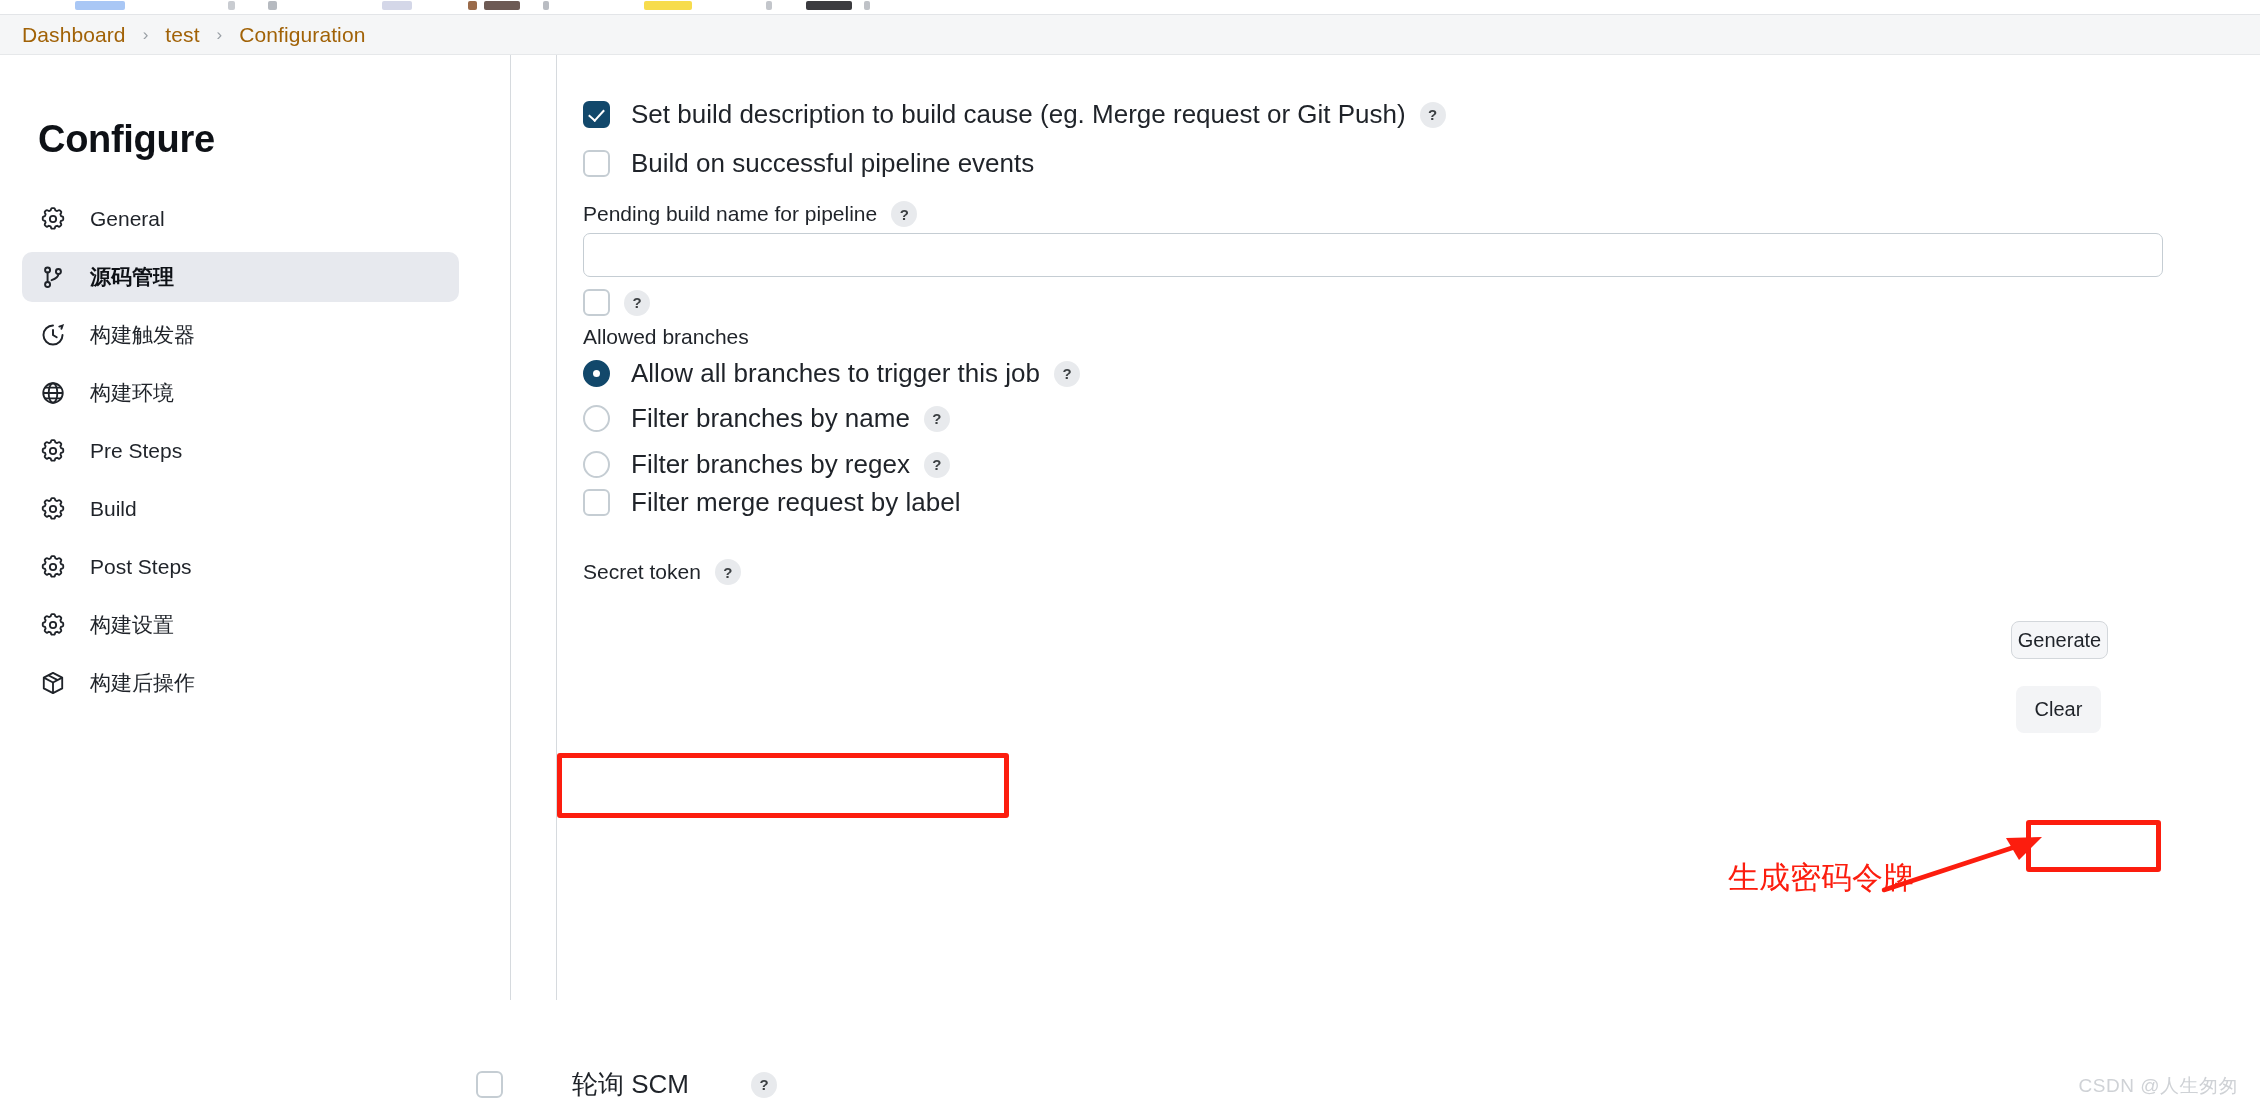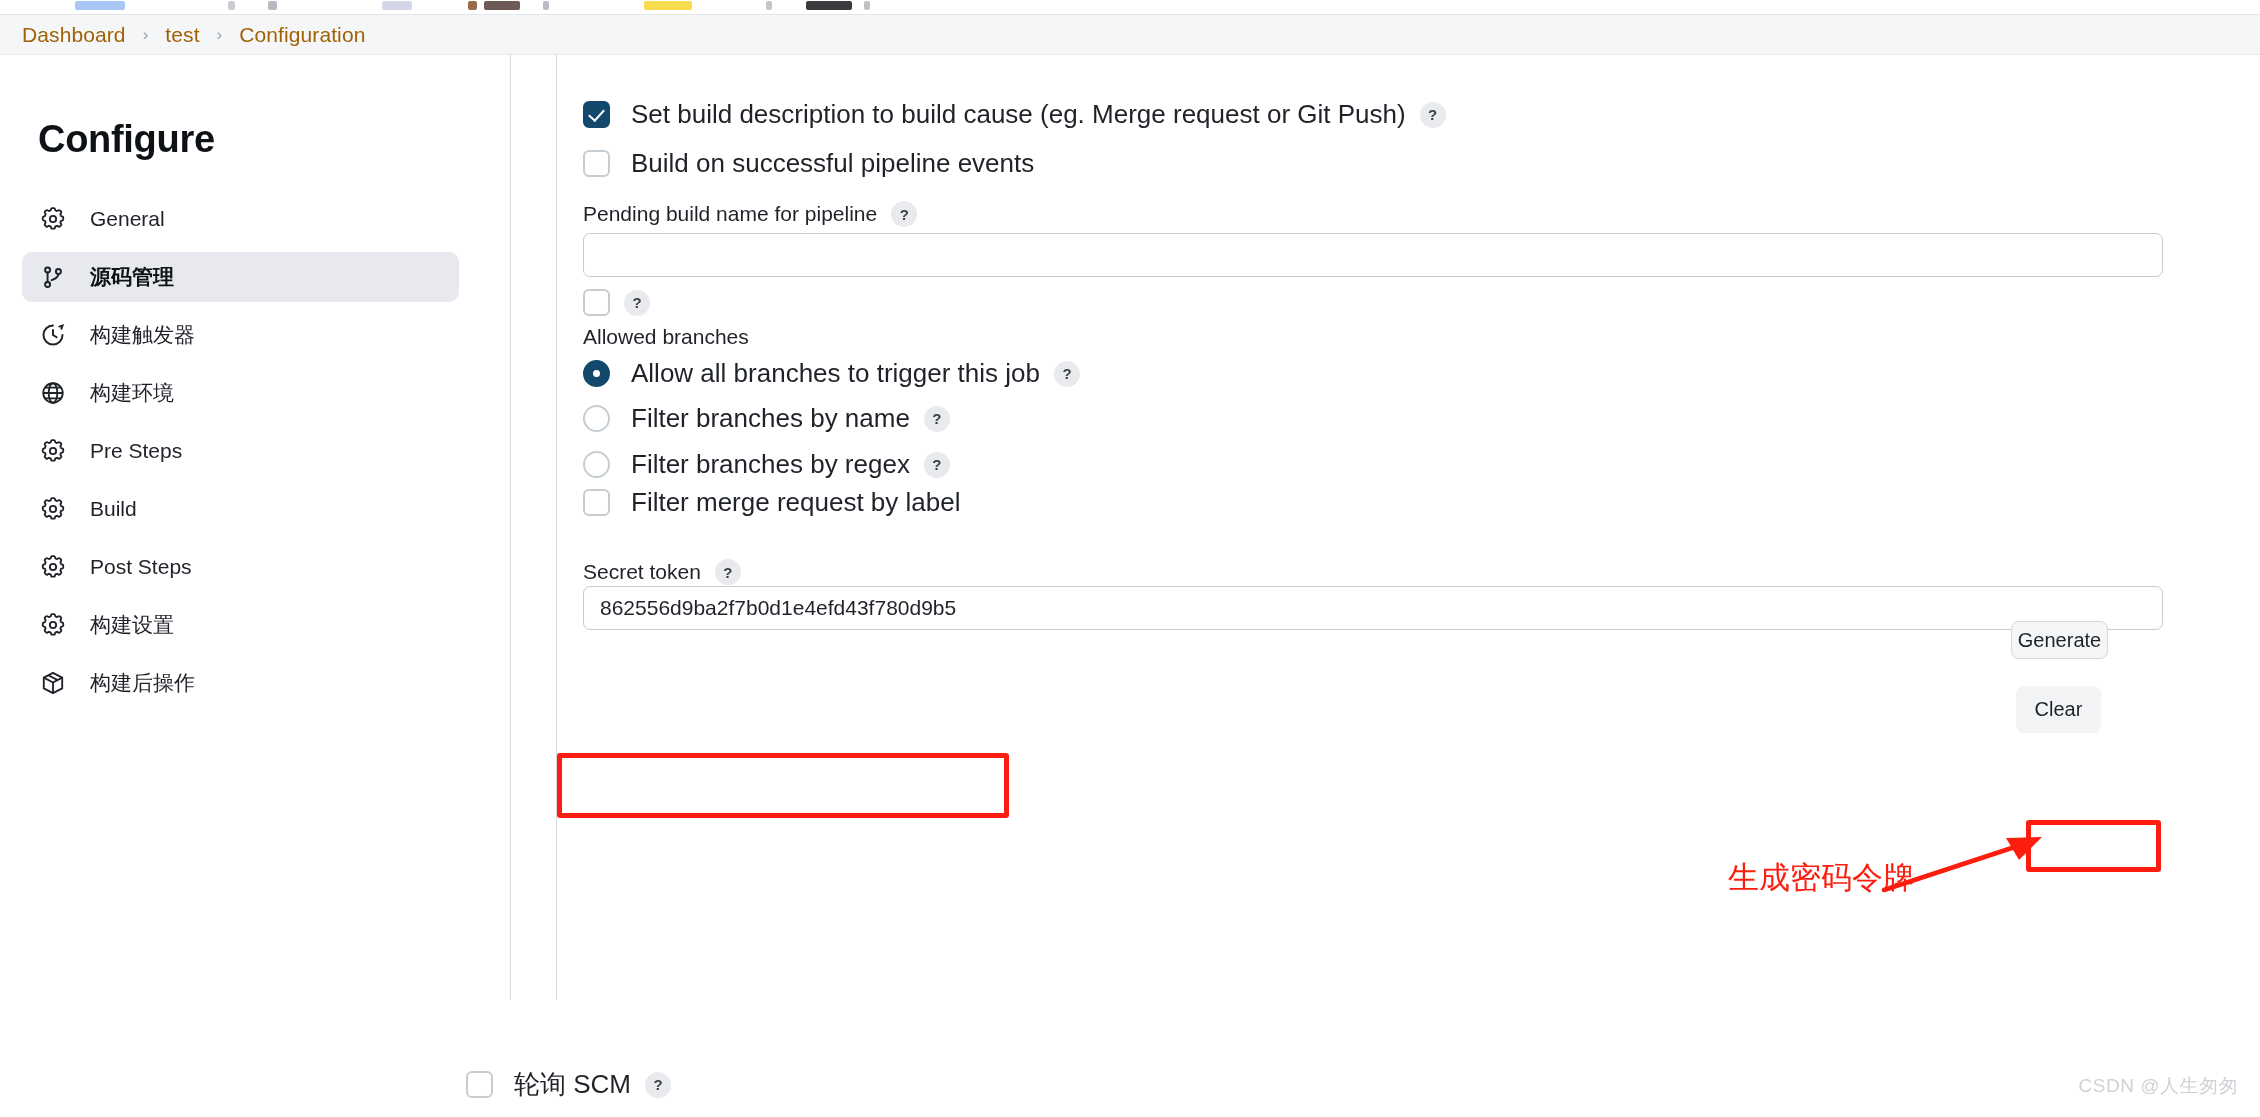--- a/index.html
+++ b/index.html
@@ -281,29 +281,28 @@
 
     <div class="row" style="left:78px; top:432px;">
       <span class="cb off"></span>
       <span class="opt-lbl">Filter merge request by label</span>
     </div>
 
     <div class="row" style="left:78px; top:504px;">
       <span class="field-lbl" style="position:static;text-align:right;">Secret token</span>
       <span class="help">?</span>
     </div>
-    <input class="txt-input" type="text" style="left: 78px; top: 531px; width: 1580px;" value="862556d9ba2f7b0d1e4efd43f780d9b5">
 
     <button class="btn" style="left:1506px; top:566px; width:97px; height:38px;">Generate</button>
 
     <button class="btn plain" style="left:1511px; top:631px; width:85px; height:47px;">Clear</button>
 
   </div>
 
-  <div class="row" style="left:466px; top:1067px;">
+  <div class="row" style="left:476px; top:1067px;gap:48px;">
     <span class="cb off"></span>
     <span class="opt-lbl">轮询 SCM</span>
     <span class="help">?</span>
   </div>
 
   <div class="redbox" style="left:557px; top:753px; width:452px; height:65px;"></div>
 
   <div class="redbox" style="left:2026px; top:820px; width:135px; height:52px;"></div>
 
   <svg class="arrow-svg" style="left:1880px; top:828px; width:170px; height:70px;" viewBox="0 0 170 70">

